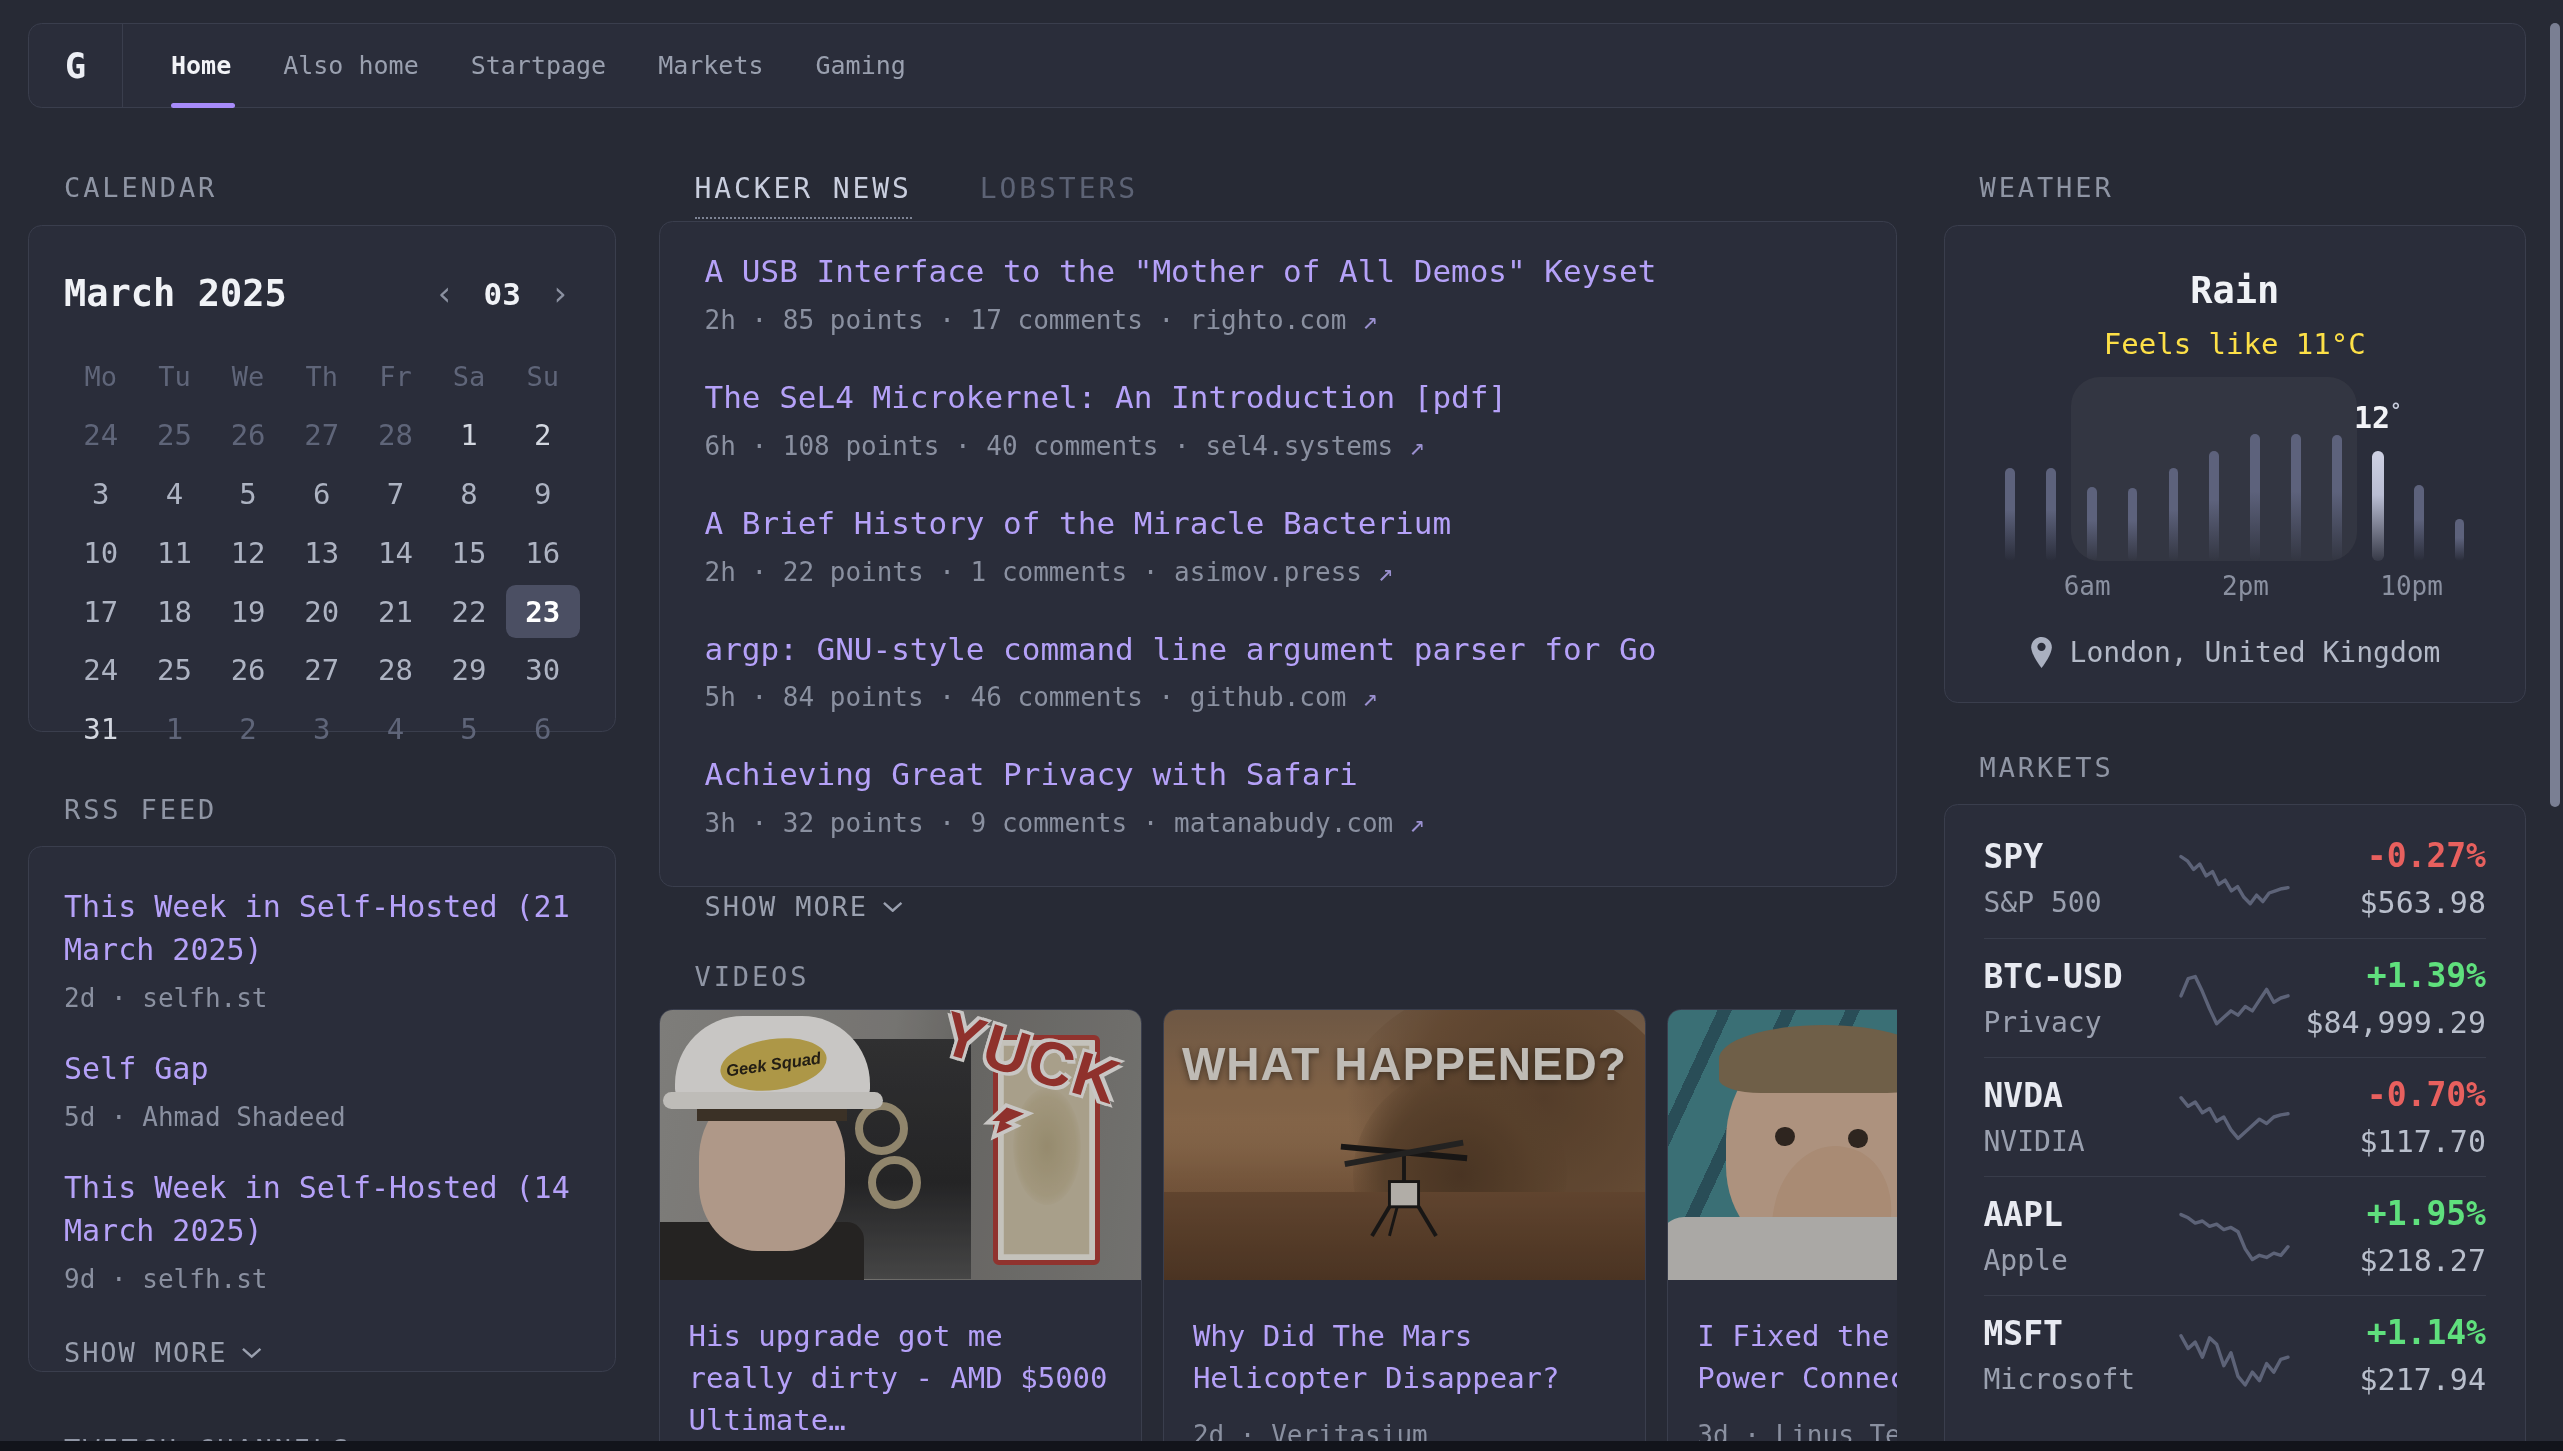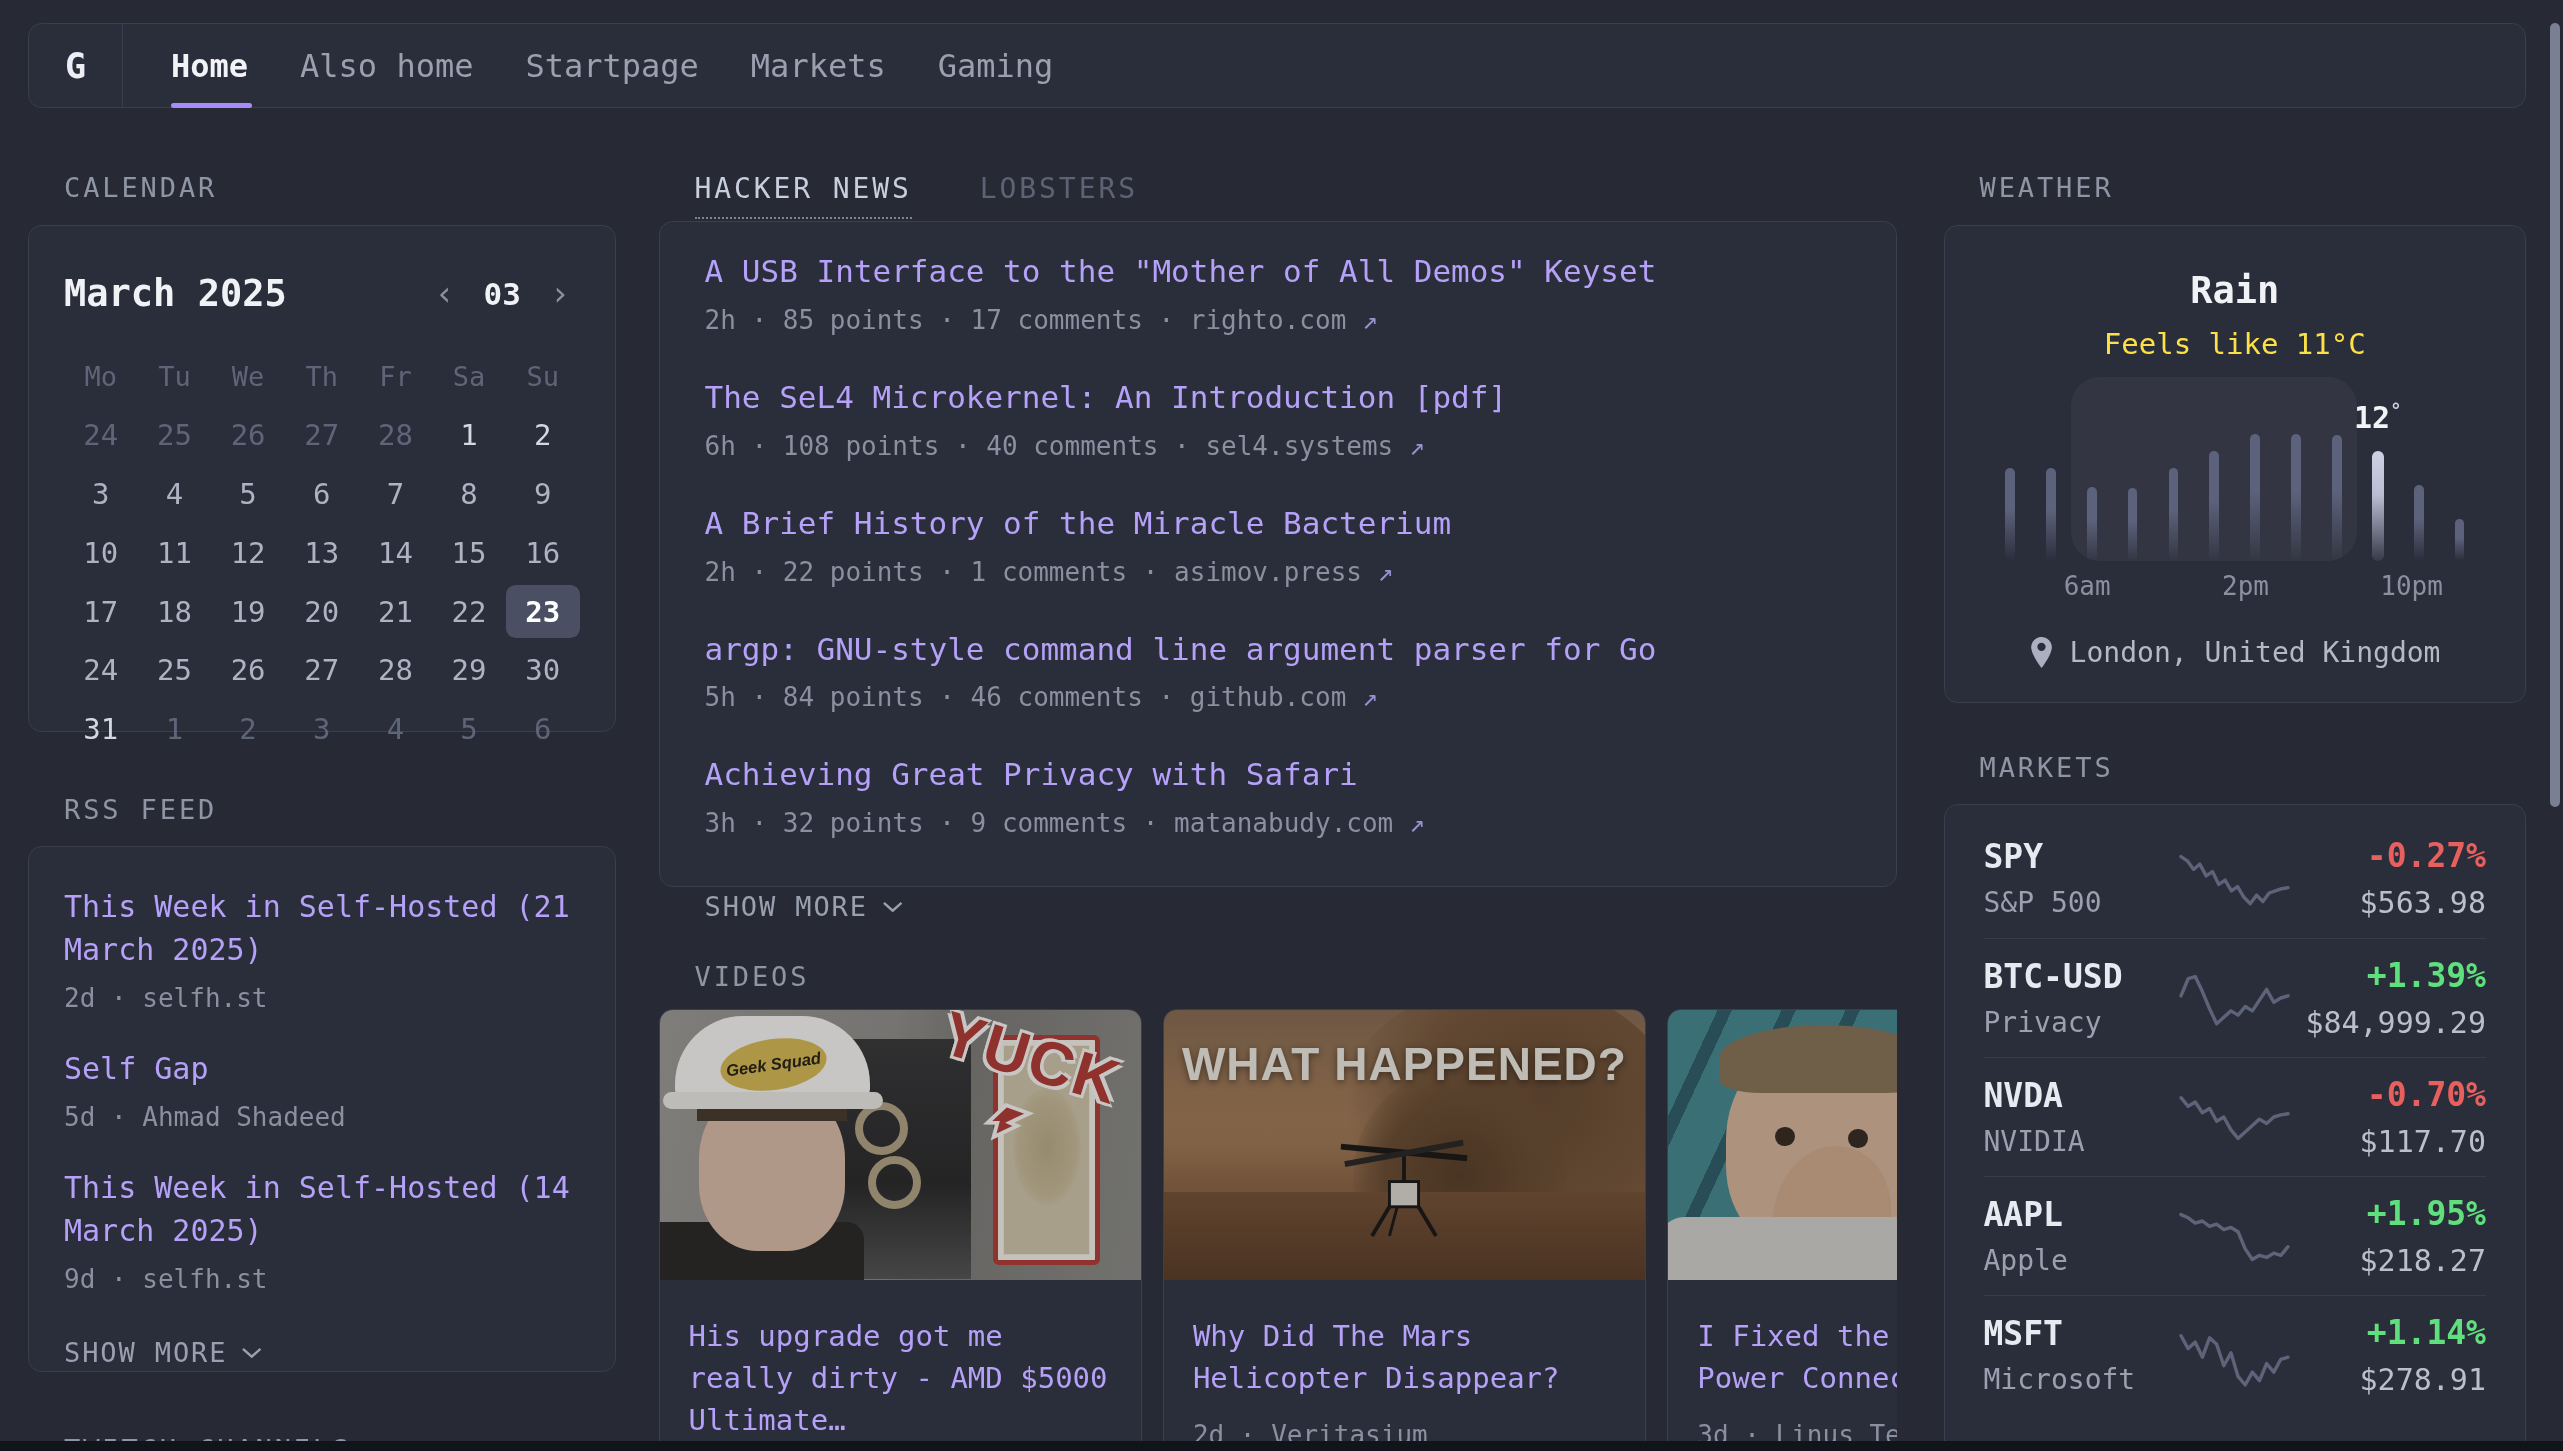--- a/index.html
+++ b/index.html
@@ -12,21 +12,21 @@
   .inner { position:absolute; left:28px; top:23.4px; width:2498px; }
 
   
   .card { background:#2a2d3a; border:1px solid #3a3e4d; border-radius:13.6px; }
 
   
   .navbar { display:flex; align-items:stretch; height:85px; position:relative; }
   .logo-cell { width:94px; display:flex; align-items:center; justify-content:center;
     border-right:1px solid #3a3e4d; font-size:35px; font-weight:bold; color:#eceef4; }
   .tabs { display:flex; align-items:center; gap:52px; padding-left:48px; }
-  .tab { font-size:32px; color:#9aa0af; cursor:pointer; position:relative;
+  .tab { font-size:25px; color:#9aa0af; cursor:pointer; position:relative;
          height:100%; display:flex; align-items:center; }
   .tab.active { color:#f2f3f7; font-weight:bold; }
   .tab.active::after { content:""; position:absolute; left:0; right:-3.9px; bottom:-1px;
     height:5.8px; border-radius:3.9px; background:var(--accent); }
 
   
   .content { display:flex; margin-top:64px; gap:0; }
   .col-left  { width:588px; margin-right:43px; }
   .col-mid   { width:1238px; margin-right:47px; }
   .col-right { width:583px; }
@@ -516,21 +516,21 @@
               <div class="mkt-sym">MSFT</div>
               <div class="mkt-name">Microsoft</div>
             </div>
             <div class="mkt-sparkwrap">
                 <svg class="spark" width="107" height="60" viewBox="0 0 100 56" preserveAspectRatio="none">
                   <polyline points="0.0,10 6.7,22 13.3,16 20.0,30 26.7,12 33.3,18 40.0,38 46.7,26 53.3,48 60.0,56 66.7,44 73.3,52 80.0,36 86.7,44 93.3,32 100.0,30"></polyline>
                 </svg>
               </div>
             <div class="mkt-vals">
               <div class="mkt-chg up">+1.14%</div>
-              <div class="mkt-price">$278.91</div>
+              <div class="mkt-price">$217.94</div>
             </div>
           </div>
         </div>
       </div>
 
     </div>
   </div>
 
   <div class="scroll-thumb"></div>
   <div class="bottom-strip"></div>

